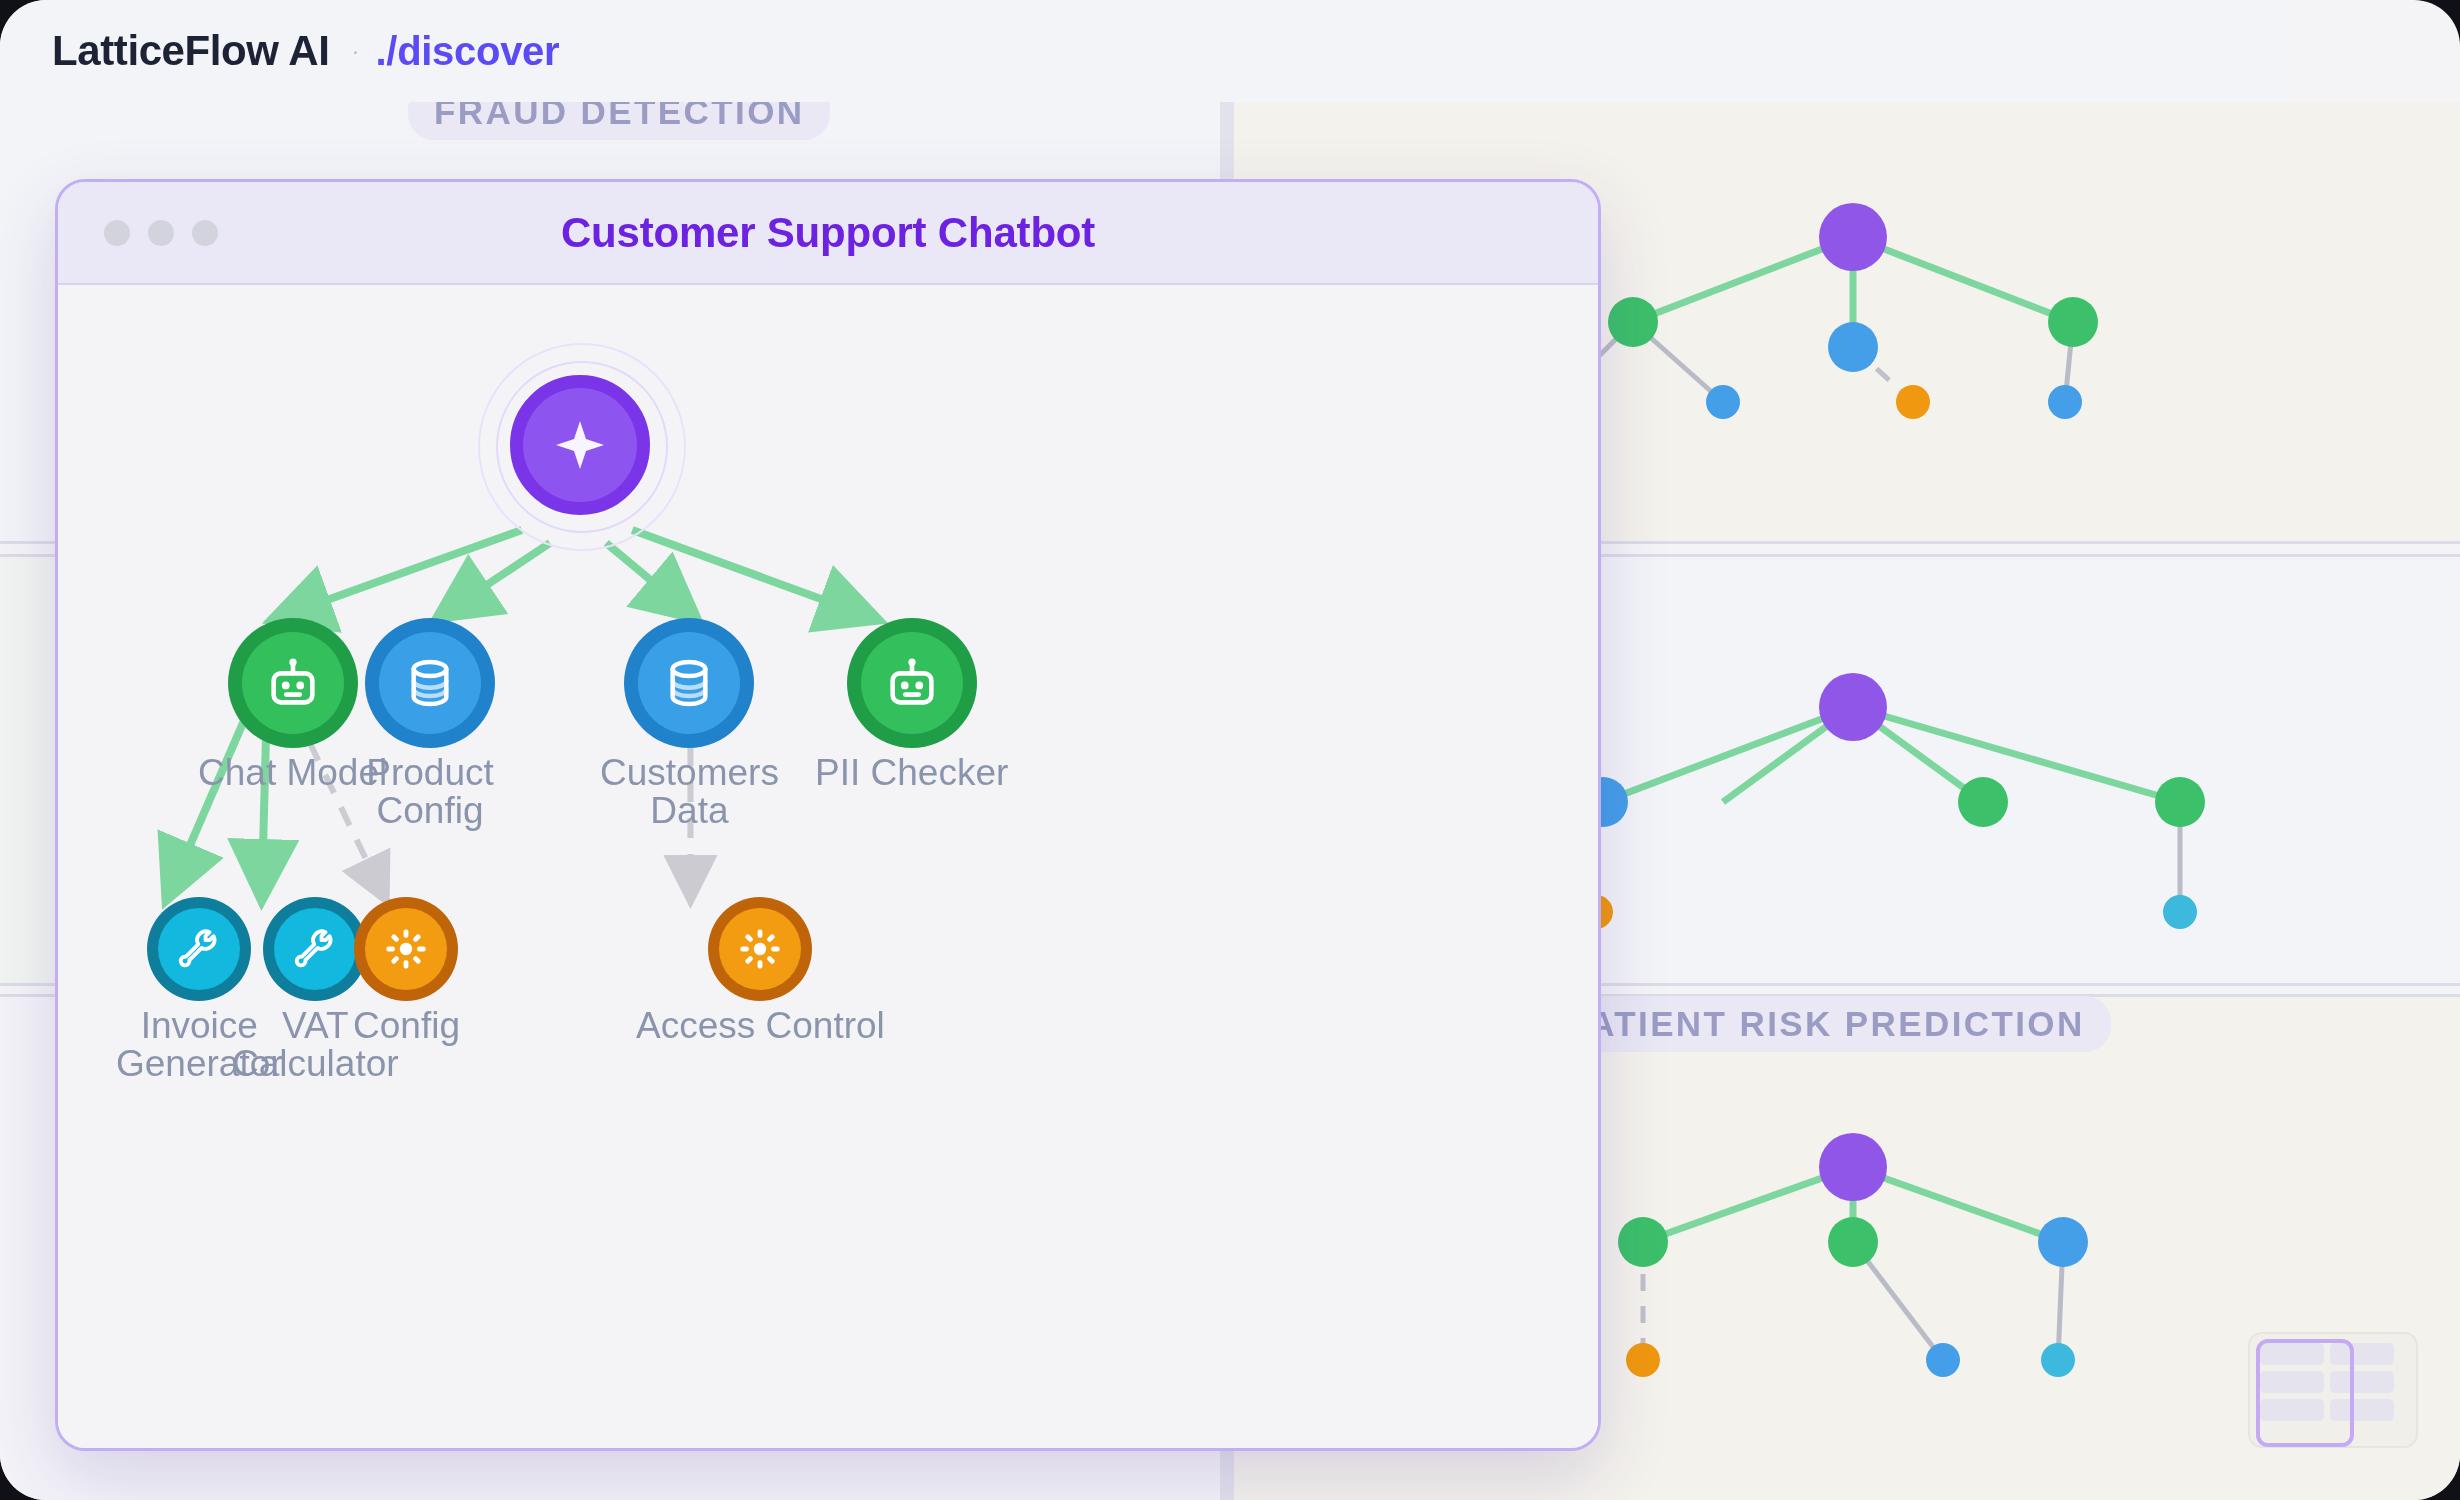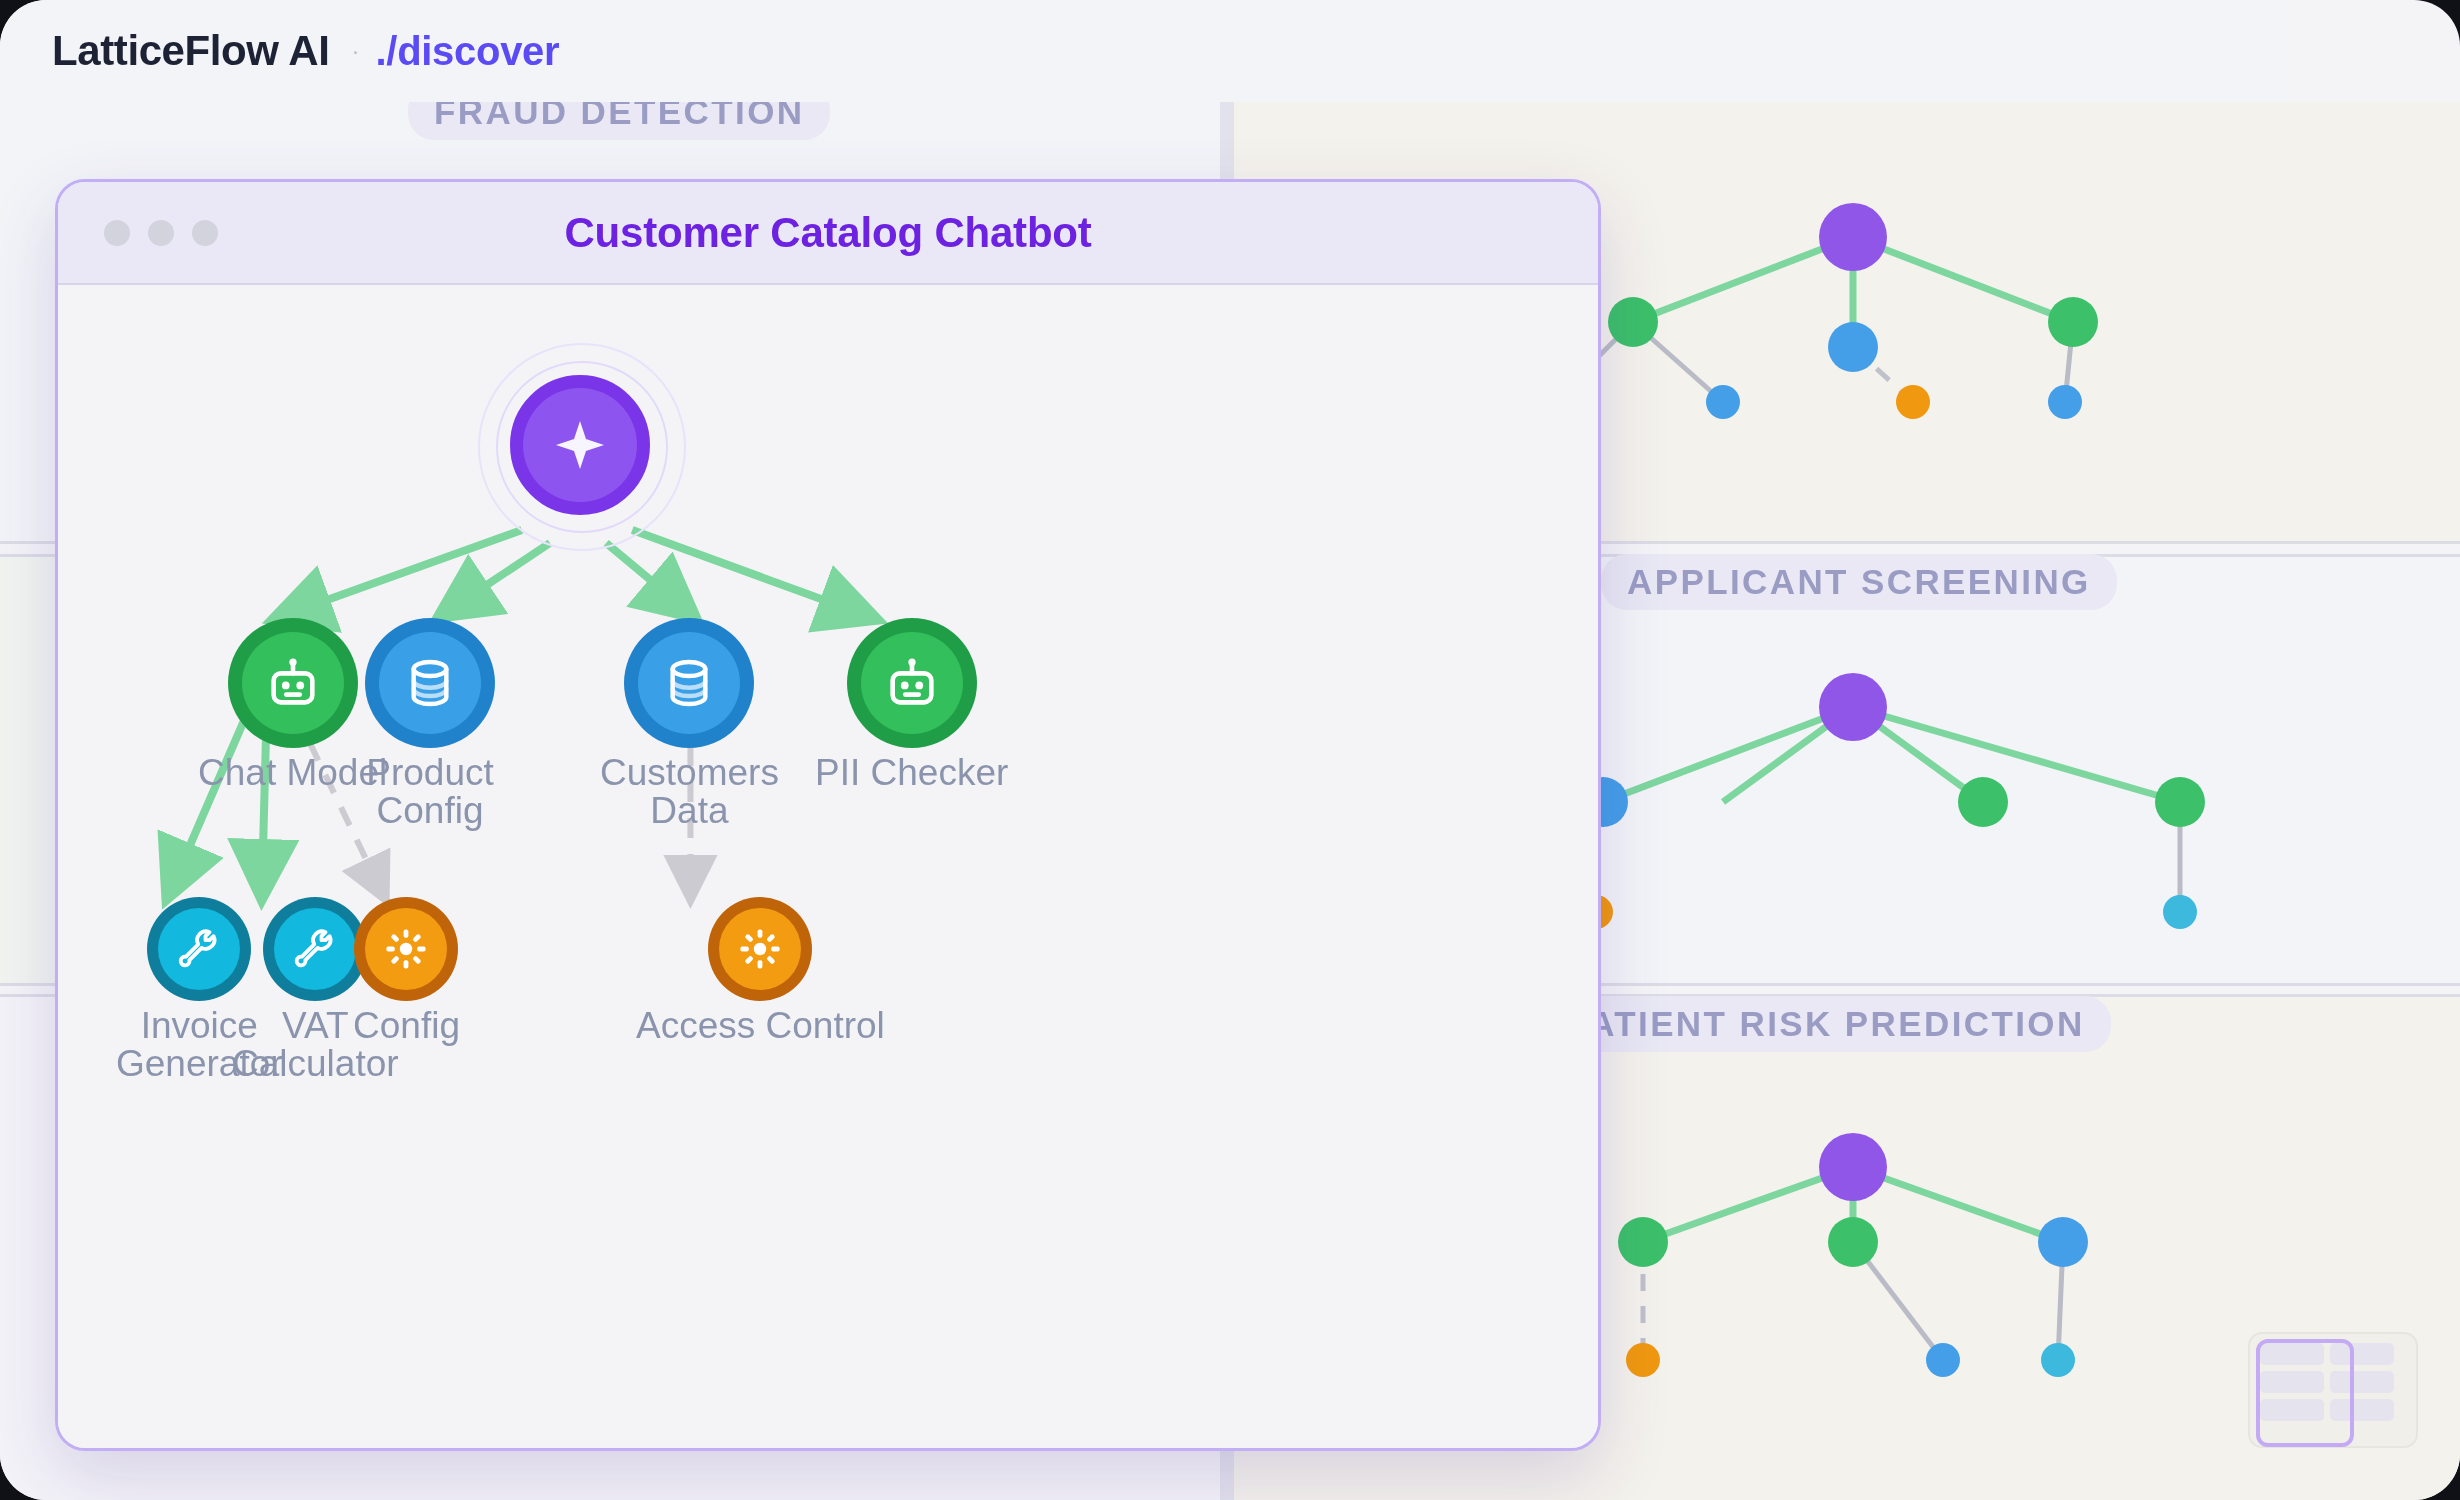--- a/index.html
+++ b/index.html
@@ -138,21 +138,20 @@
     <div class="panel" style="left:-20px;top:452px;width:1240px;height:432px;background:#f1f5f1;"></div>
     <div class="panel" style="left:-20px;top:892px;width:1240px;height:520px;background:#f4f3f8;"></div>
 
     <div class="panel" style="left:1234px;top:-4px;width:1260px;height:446px;background:#f4f2ec;"></div>
     <div class="panel" style="left:1234px;top:452px;width:1260px;height:432px;background:#f3f4f8;"></div>
     <div class="panel" style="left:1234px;top:892px;width:1260px;height:520px;background:#f4f2ec;"></div>
 
     <div class="divider-v" style="left:1220px;top:-4px;height:1416px;"></div>
 
     <div class="panel-title" style="left:408px;top:-18px;">FRAUD DETECTION</div>
-    <div class="panel-title" style="left:1601px;top:452px;">APPLICANT SCREENING</div>
     <div class="panel-title" style="left:1540px;top:894px;">PATIENT RISK PREDICTION</div>
 
     <svg class="edges" viewBox="0 0 2460 1398">
 
       <g stroke="#7ed69f" stroke-width="7" fill="none">
         <path d="M1853,135 L1633,220"></path>
         <path d="M1853,135 L1853,245"></path>
         <path d="M1853,135 L2073,220"></path>
       </g>
       <g stroke="#b9bcc6" stroke-width="5" fill="none">
@@ -210,21 +209,21 @@
   </div>
 
   <div class="modal">
 
     <div class="modal-bar">
       <div class="dots">
         <span class="dot"></span>
         <span class="dot"></span>
         <span class="dot"></span>
       </div>
-      <div class="modal-title">Customer Catalog Chatbot</div>
+      <div class="modal-title">Customer Support Chatbot</div>
     </div>
 
     <div class="modal-body">
 
       <svg class="edges" viewBox="0 0 1534 1163" preserveAspectRatio="none">
         <defs>
           <marker id="ag" markerWidth="9" markerHeight="9" refX="7" refY="4.5" orient="auto">
             <path d="M0,0 L9,4.5 L0,9 z" fill="#7ed69f"></path>
           </marker>
           <marker id="gg" markerWidth="9" markerHeight="9" refX="7" refY="4.5" orient="auto">

